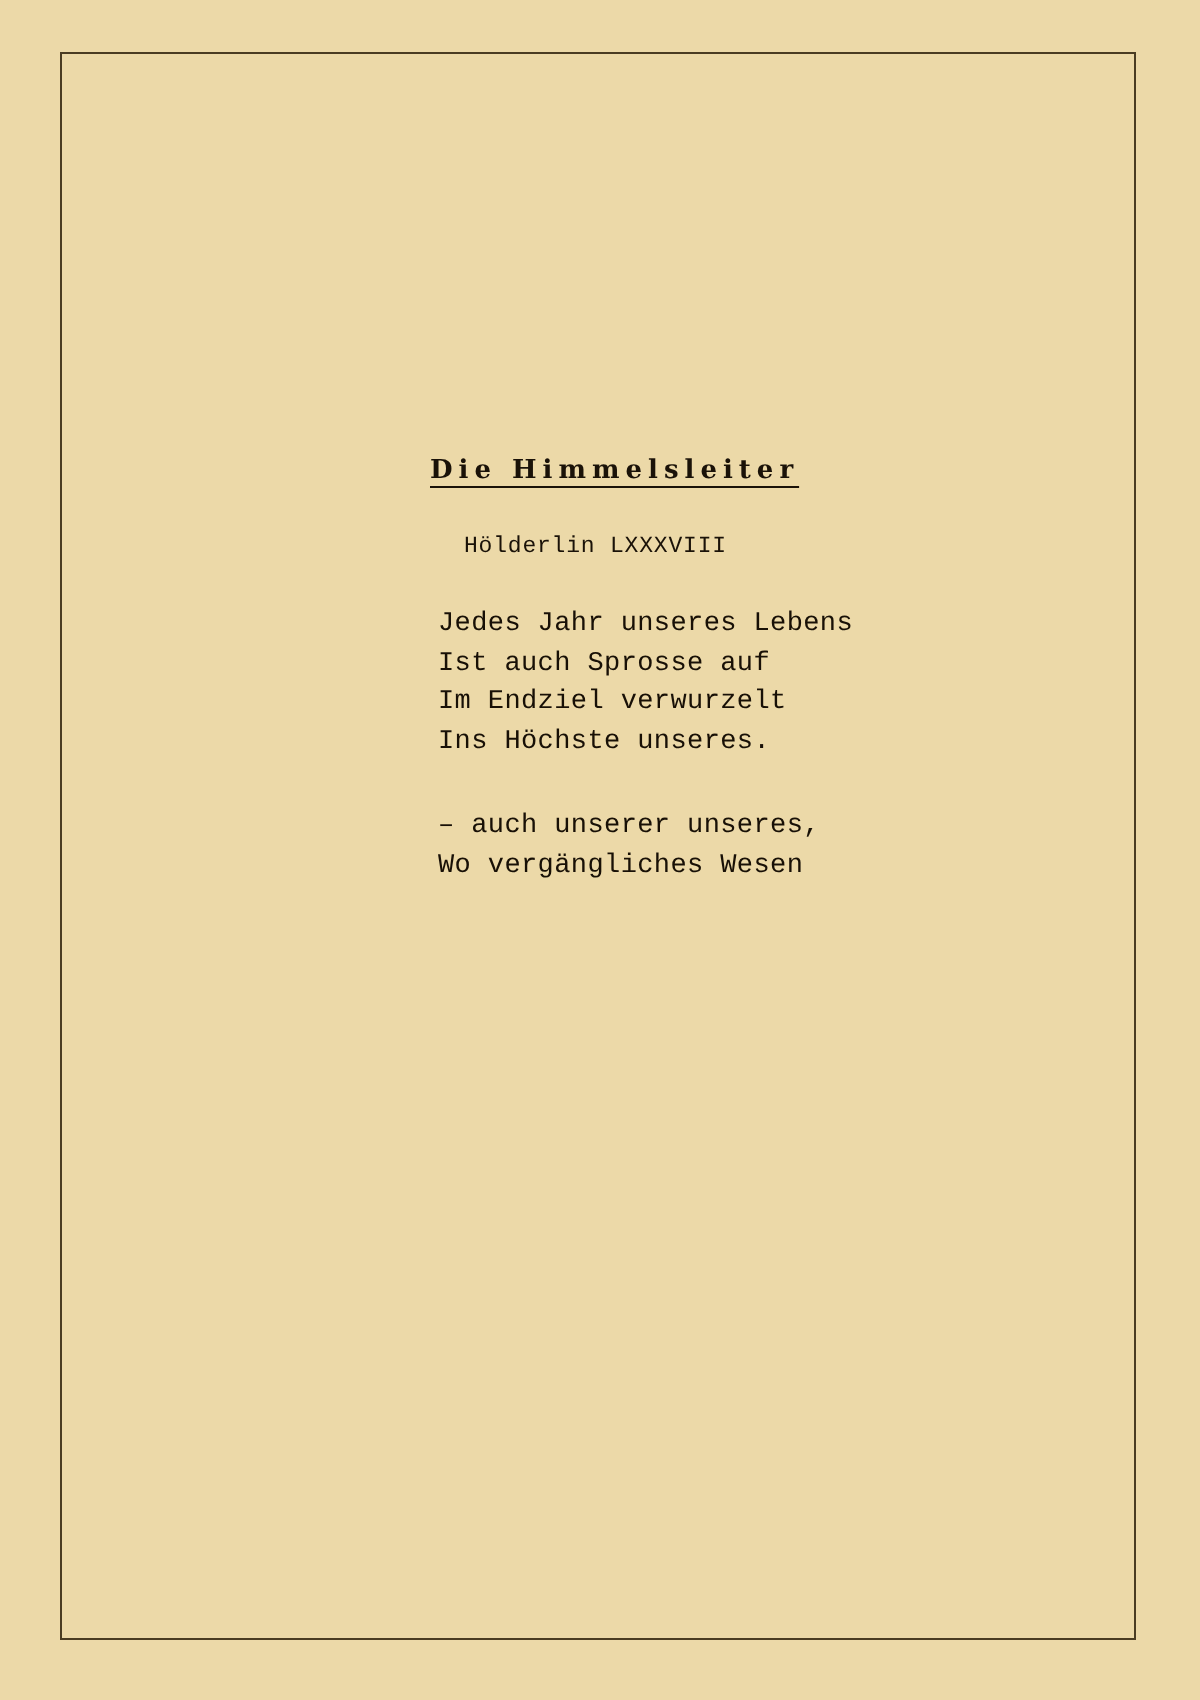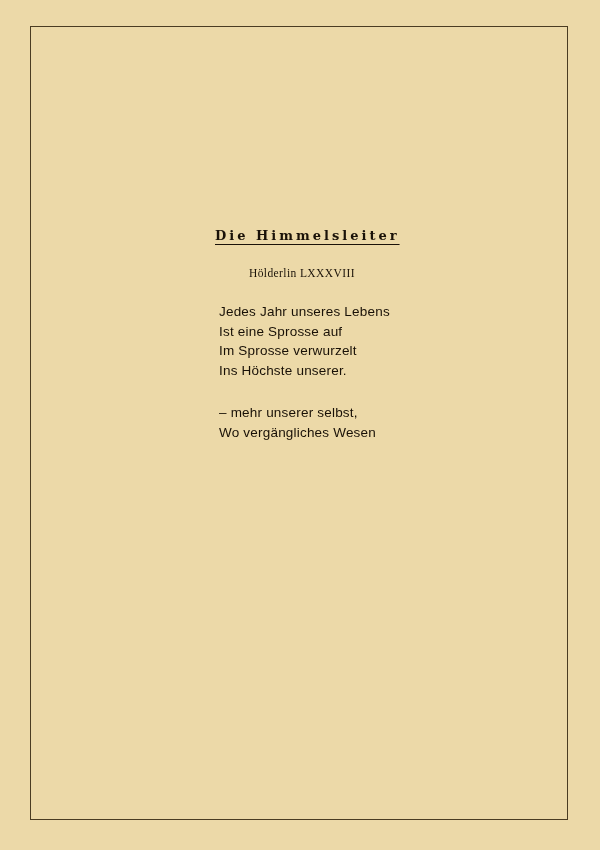--- a/index.html
+++ b/index.html
@@ -40,36 +40,36 @@
     font-size: 13px;
     font-weight: bold;
     letter-spacing: 3px;
     color: #1a1208;
     text-decoration: underline;
     text-underline-offset: 4px;
     white-space: nowrap;
   }
   #poem-attribution {
     margin-top: 24px;
-    margin-left: 34px;
-    font-family: Liberation Serif, serif;
+    margin-left: 17px;
+    font-family: Liberation Mono, monospace;
     font-size: 11.5px;
     color: #1a1208;
     letter-spacing: 0.4px;
     white-space: nowrap;
   }
   .stanza {
     margin-top: 23px;
     margin-left: 4px;
   }
   .stanza:first-of-type {
     margin-top: 28px;
   }
   .verse-line {
-    font-family: Liberation Sans, sans-serif;
+    font-family: Liberation Mono, monospace;
     font-size: 13.5px;
     line-height: 19.5px;
     color: #181006;
     white-space: nowrap;
     letter-spacing: 0.2px;
   }
 </style>
 </head>
 <body>
 
@@ -78,26 +78,26 @@
   <div id="page-border"></div>
 
   <div id="content">
 
     <div id="poem-title">Die Himmelsleiter</div>
 
     <div id="poem-attribution">Hölderlin LXXXVIII</div>
 
     <div class="stanza">
       <div class="verse-line">Jedes Jahr unseres Lebens</div>
-      <div class="verse-line">Ist eine Sprosse auf</div>
-      <div class="verse-line">Im Sprosse verwurzelt</div>
-      <div class="verse-line">Ins Höchste unserer.</div>
+      <div class="verse-line">Ist auch Sprosse auf</div>
+      <div class="verse-line">Im Endziel verwurzelt</div>
+      <div class="verse-line">Ins Höchste unseres.</div>
     </div>
 
 
     <div class="stanza">
-      <div class="verse-line">– mehr unserer selbst,</div>
+      <div class="verse-line">– auch unserer unseres,</div>
       <div class="verse-line">Wo vergängliches Wesen</div>
     </div>
 
   </div>
 
 </div>
 
 </body></html>

